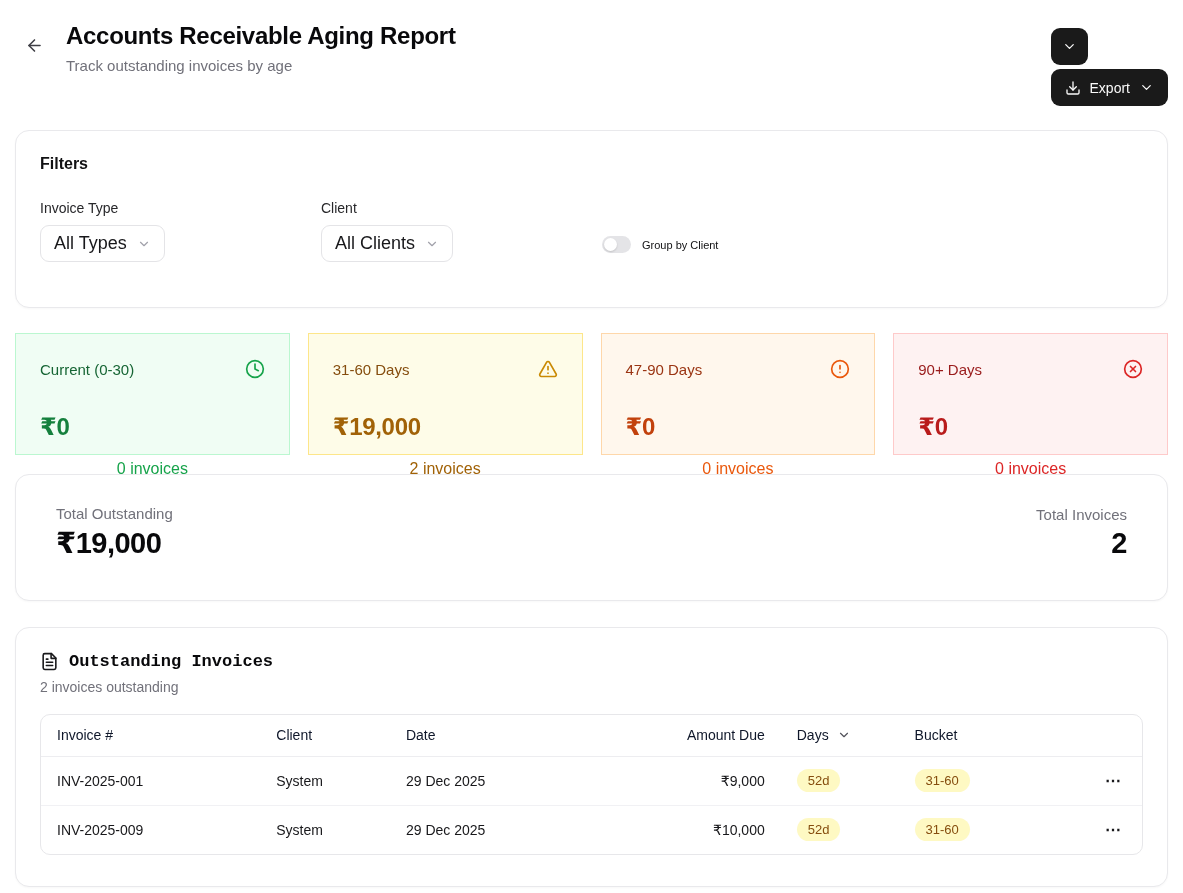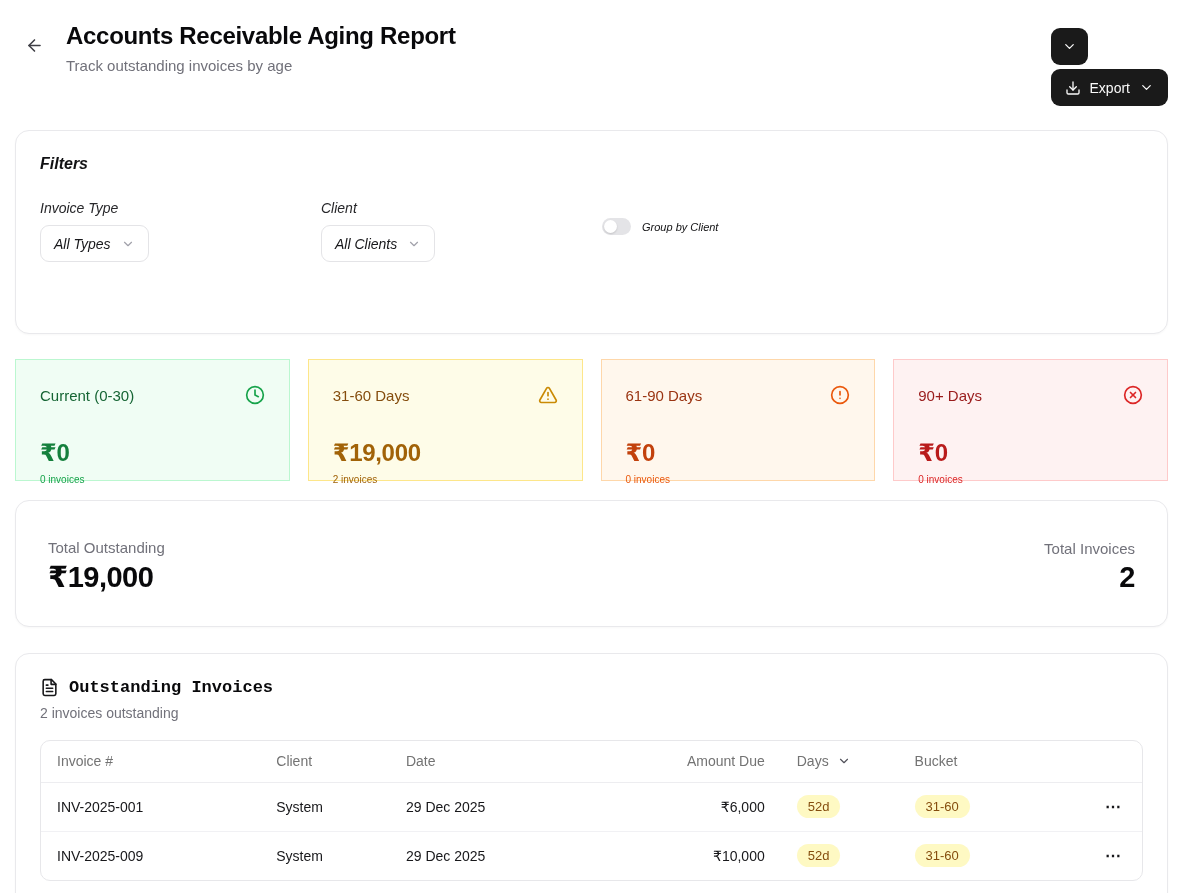--- a/index.html
+++ b/index.html
@@ -30,31 +30,31 @@
   .dark-btn.icon-only { width:37px; }
   .dark-btn.export { padding:0 14px; gap:9px; }
 
   
   .card {
     background:#fff; border:1px solid #e9e9ec; border-radius:14px;
     box-shadow:0 1px 2px rgba(0,0,0,0.03);
   }
 
   
-  .filters-card { margin-top:24px; padding:24px; height:204px;font-style:italic; }
+  .filters-card { margin-top:24px; padding:24px; height:178px; }
   .filters-title { font-size:16px; font-weight:bold; color:#111113; }
-  .filters-row { display:flex; margin-top:27px; }
+  .filters-row { display:flex; align-items:flex-end; margin-top:27px; }
   .filter-field { display:flex; flex-direction:column; }
   .filter-field.invoice-type { width:281px; }
   .filter-field.client { width:281px; }
   .filter-label { font-size:14px; color:#27272a; margin-bottom:9px; }
   .select {
     display:inline-flex; align-items:center; gap:10px; width:max-content;
     border:1px solid #e4e4e7; border-radius:9px; height:37px; padding:0 13px;
-    font-size:14px; color:#18181b; background:#fff; cursor:pointer;
+    font-size:18px; color:#18181b; background:#fff; cursor:pointer;
   }
   .select .chev { color:#a1a1aa; display:flex; }
   .toggle-wrap { display:flex; align-items:center; gap:11px; margin-left:0; padding-bottom:9px; }
   .toggle {
     width:29px; height:17px; border-radius:999px; background:#e4e4e7; position:relative;
     cursor:pointer; border:none; flex:0 0 auto;
   }
   .toggle .knob {
     position:absolute; top:2px; left:2px; width:13px; height:13px; border-radius:50%;
     background:#fff; box-shadow:0 1px 2px rgba(0,0,0,0.15);
@@ -64,38 +64,38 @@
   
   .buckets-row { display:grid; grid-template-columns:repeat(4,1fr); gap:18px; margin-top:25px; }
   .bucket-card {
     background:var(--bg); border:1px solid var(--border); border-radius:0;
     height:122px; padding:25px 24px 0 24px;
   }
   .bucket-head { display:flex; align-items:center; justify-content:space-between; }
   .bucket-title { font-size:15px; font-weight:500; color:var(--title); }
   .bucket-icon { color:var(--icon); display:flex; }
   .bucket-value { font-size:24px; font-weight:bold; color:var(--value); margin-top:34px; letter-spacing:-0.3px; }
-  .bucket-count { font-size:10px; color:var(--count); margin-top:7px; }
-
-  
-  .totals-card { margin-top:19px; height:127px; padding:32px; display:flex; align-items:flex-end; justify-content:space-between; }
+  .bucket-count { font-size:16px; color:var(--count); margin-top:19px;text-align:center; }
+
+  
+  .totals-card { margin-top:19px; height:127px; padding:40px; display:flex; align-items:flex-end; justify-content:space-between; }
   .total-label { font-size:15px; color:#71717a; }
   .total-value { font-size:29px; font-weight:bold; color:#09090b; letter-spacing:-0.5px; margin-top:4px; }
   .totals-right { text-align:right; }
 
   
   .invoices-card { margin-top:26px; padding:24px; height:260px; }
   .inv-head { display:flex; align-items:center; gap:10px;font-family:Liberation Mono, monospace; }
   .inv-icon { color:#18181b; display:flex; }
   .inv-title { font-size:17px; font-weight:bold; color:#09090b; }
   .inv-subtitle { font-size:14px; color:#71717a; margin-top:8px; }
   .table-wrap { margin-top:19px; border:1px solid #e7e7ea; border-radius:10px; overflow:hidden; }
   table { width:100%; border-collapse:collapse; font-size:14px; }
   thead th {
-    text-align:left; font-weight:500; color:#737373; height:41px;
+    text-align:left; font-weight:500; color:#0f172a; height:41px;
     padding:0 16px; border-bottom:1px solid #ededf0; white-space:nowrap;
   }
   thead th.num { text-align:right; }
   tbody td { height:49px; padding:0 16px; color:#18181b; }
   tbody tr + tr td { border-top:1px solid #f1f1f4; }
   td.num { text-align:right; }
   .sort-head { display:inline-flex; align-items:center; gap:8px; cursor:pointer; }
   .sort-head .chev { color:#52525b; display:flex; }
   .badge {
     display:inline-block; background:var(--badge-bg,#fef9c3); color:var(--badge-fg,#854d0e);
@@ -211,21 +211,21 @@
               <line x1="12" y1="17" x2="12.01" y2="17"></line>
             </svg>
         </span>
       </div>
       <div class="bucket-value">₹19,000</div>
       <div class="bucket-count">2 invoices</div>
     </div>
 
     <div class="bucket-card" style="--bg: #fff7ed; --border: #fed7aa; --title: #9a3412; --icon: #ea580c; --value: #c2410c; --count: #ea580c;">
       <div class="bucket-head">
-        <span class="bucket-title">61-90 Days</span>
+        <span class="bucket-title">47-90 Days</span>
         <span class="bucket-icon">
           <svg width="20" height="20" viewBox="0 0 24 24" fill="none" stroke="currentColor" stroke-width="2" stroke-linecap="round" stroke-linejoin="round">
               <circle cx="12" cy="12" r="10"></circle>
               <line x1="12" y1="8" x2="12" y2="12"></line>
               <line x1="12" y1="16" x2="12.01" y2="16"></line>
             </svg>
         </span>
       </div>
       <div class="bucket-value">₹0</div>
       <div class="bucket-count">0 invoices</div>
@@ -303,21 +303,21 @@
             </th>
             <th>Bucket</th>
             <th></th>
           </tr>
         </thead>
         <tbody>
           <tr>
             <td>INV-2025-001</td>
             <td>System</td>
             <td>29 Dec 2025</td>
-            <td class="num">₹6,000</td>
+            <td class="num">₹9,000</td>
             <td><span class="badge">52d</span></td>
             <td><span class="badge">31-60</span></td>
             <td class="actions"><button class="row-menu-btn">⋯</button></td>
           </tr>
           <tr>
             <td>INV-2025-009</td>
             <td>System</td>
             <td>29 Dec 2025</td>
             <td class="num">₹10,000</td>
             <td><span class="badge">52d</span></td>

